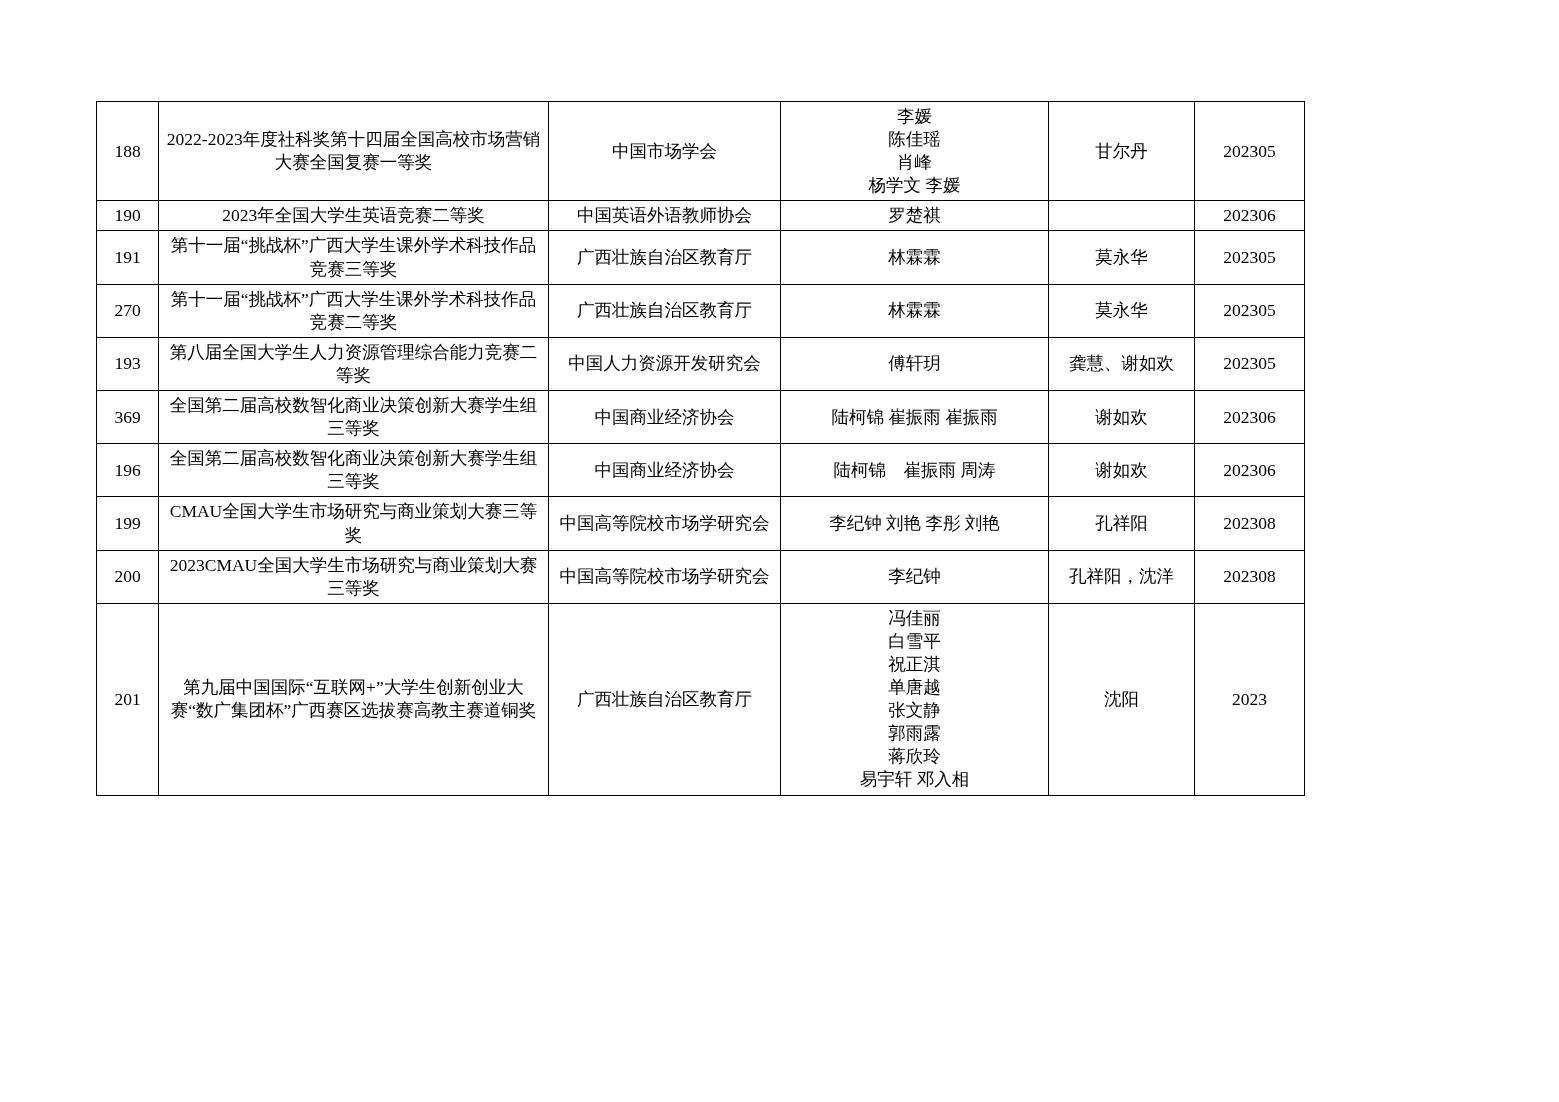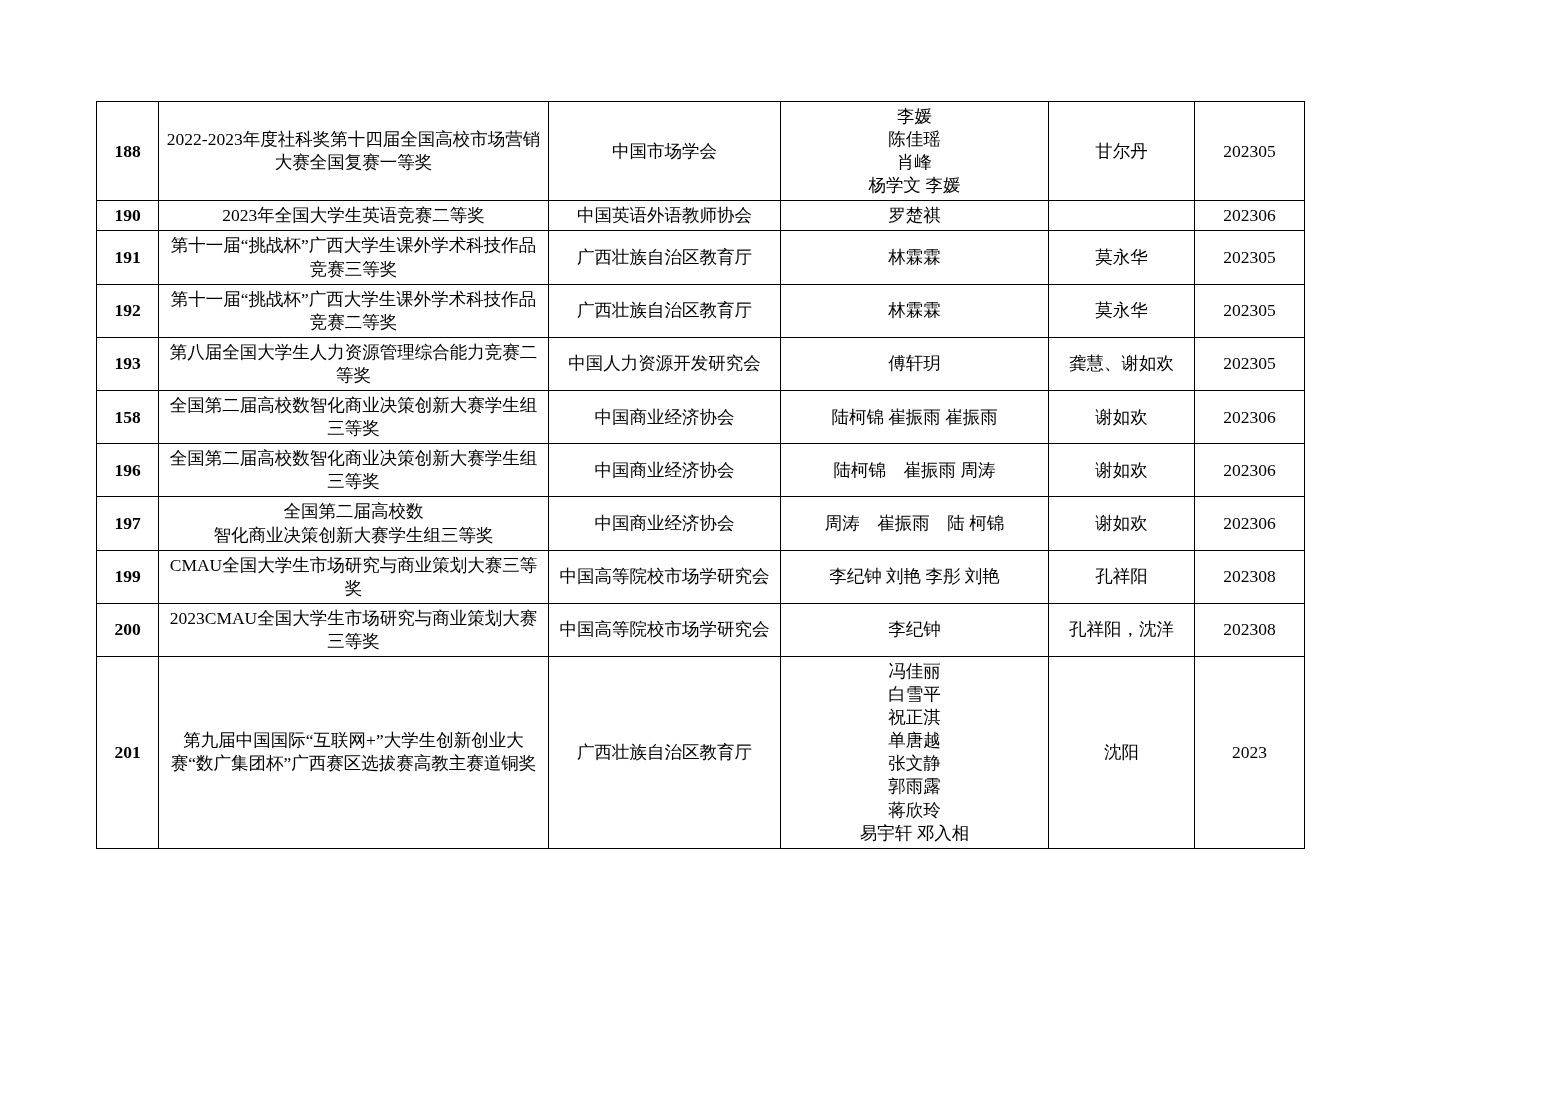--- a/index.html
+++ b/index.html
@@ -43,21 +43,21 @@
     overflow-wrap: break-word;
     white-space: pre-line;
   }
   col.c-idx { width: 62px; }
   col.c-name { width: 390px; }
   col.c-org { width: 232px; }
   col.c-students { width: 268px; }
   col.c-teachers { width: 146px; }
   col.c-date { width: 110px; }
 
-  td.idx { font-size: 17.5px; font-weight: bold; }
+  td.idx { font-size: 17.5px; }
   td.name { font-size: 17.5px; }
   td.org { font-size: 17.5px; }
   td.students { font-size: 17.5px; margin-left: 8px; }
   td.teachers { font-size: 17.5px; margin-left: 32px; }
   td.date { font-size: 17.5px; }
   .tall { height: 175px; }
 </style>
 </head>
 <body>
 
@@ -94,57 +94,48 @@
         </tr>
         <tr>
           <td class="idx">191</td>
           <td class="name">第十一届“挑战杯”广西大学生课外学术科技作品竞赛三等奖</td>
           <td class="org">广西壮族自治区教育厅</td>
           <td class="students">林霖霖</td>
           <td class="teachers">莫永华</td>
           <td class="date">202305</td>
         </tr>
         <tr>
-          <td class="idx">192</td>
+          <td class="idx">270</td>
           <td class="name">第十一届“挑战杯”广西大学生课外学术科技作品竞赛二等奖</td>
           <td class="org">广西壮族自治区教育厅</td>
           <td class="students">林霖霖</td>
           <td class="teachers">莫永华</td>
           <td class="date">202305</td>
         </tr>
         <tr>
           <td class="idx">193</td>
           <td class="name">第八届全国大学生人力资源管理综合能力竞赛二等奖</td>
           <td class="org">中国人力资源开发研究会</td>
           <td class="students">傅轩玥</td>
           <td class="teachers">龚慧、谢如欢</td>
           <td class="date">202305</td>
         </tr>
         <tr>
-          <td class="idx">158</td>
+          <td class="idx">369</td>
           <td class="name">全国第二届高校数智化商业决策创新大赛学生组三等奖</td>
           <td class="org">中国商业经济协会</td>
           <td class="students">陆柯锦 崔振雨 崔振雨</td>
           <td class="teachers">谢如欢</td>
           <td class="date">202306</td>
         </tr>
         <tr>
           <td class="idx">196</td>
           <td class="name">全国第二届高校数智化商业决策创新大赛学生组三等奖</td>
           <td class="org">中国商业经济协会</td>
           <td class="students">陆柯锦　崔振雨 周涛</td>
-          <td class="teachers">谢如欢</td>
-          <td class="date">202306</td>
-        </tr>
-        <tr>
-          <td class="idx">197</td>
-          <td class="name">全国第二届高校数
-智化商业决策创新大赛学生组三等奖</td>
-          <td class="org">中国商业经济协会</td>
-          <td class="students">周涛　崔振雨　陆 柯锦</td>
           <td class="teachers">谢如欢</td>
           <td class="date">202306</td>
         </tr>
         <tr>
           <td class="idx">199</td>
           <td class="name">CMAU全国大学生市场研究与商业策划大赛三等奖</td>
           <td class="org">中国高等院校市场学研究会</td>
           <td class="students">李纪钟 刘艳 李彤 刘艳</td>
           <td class="teachers">孔祥阳</td>
           <td class="date">202308</td>

